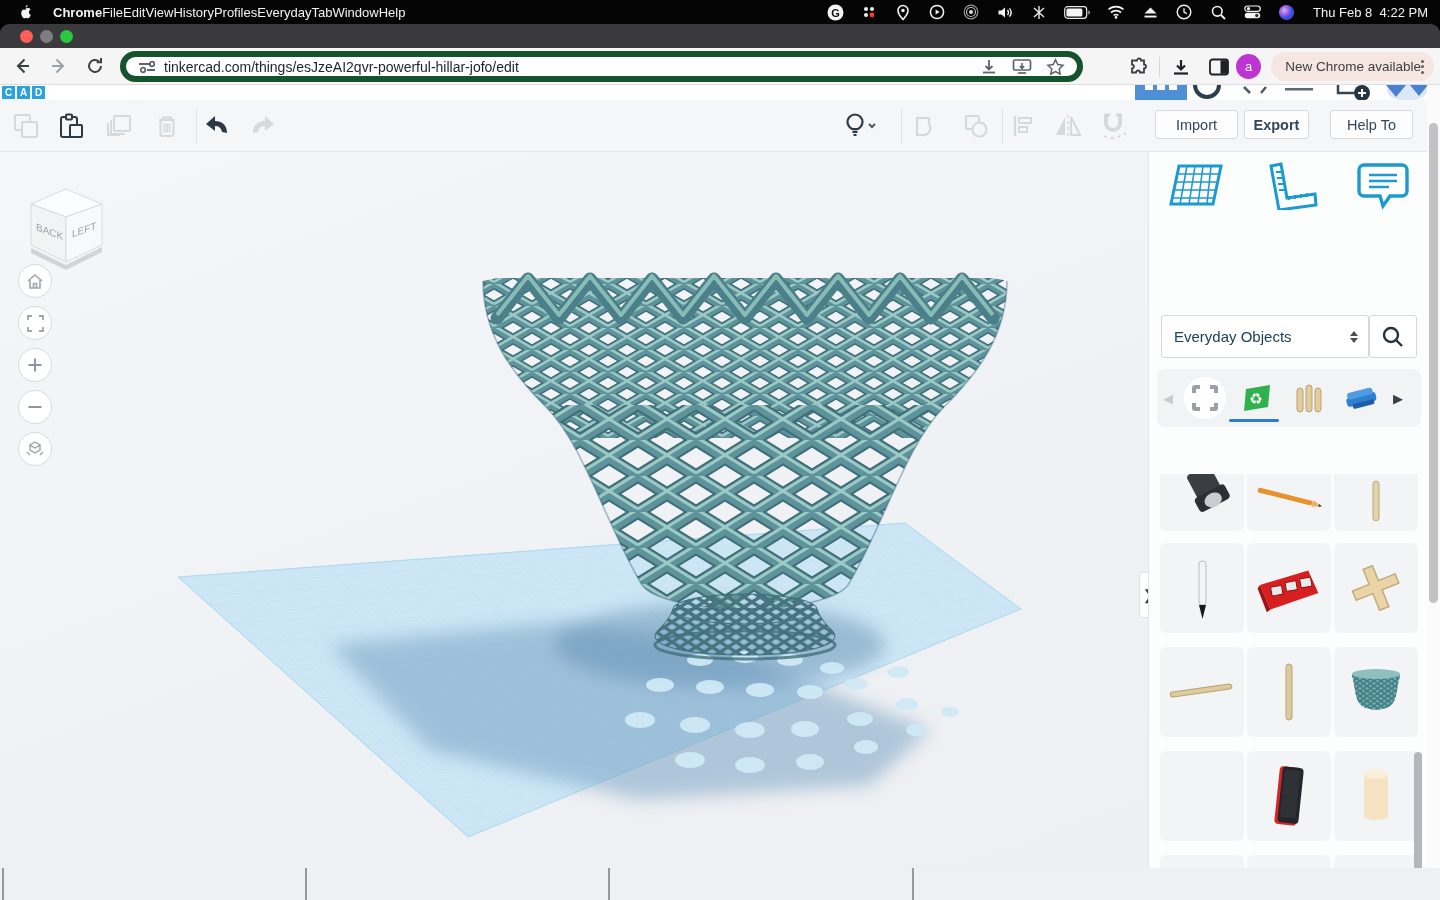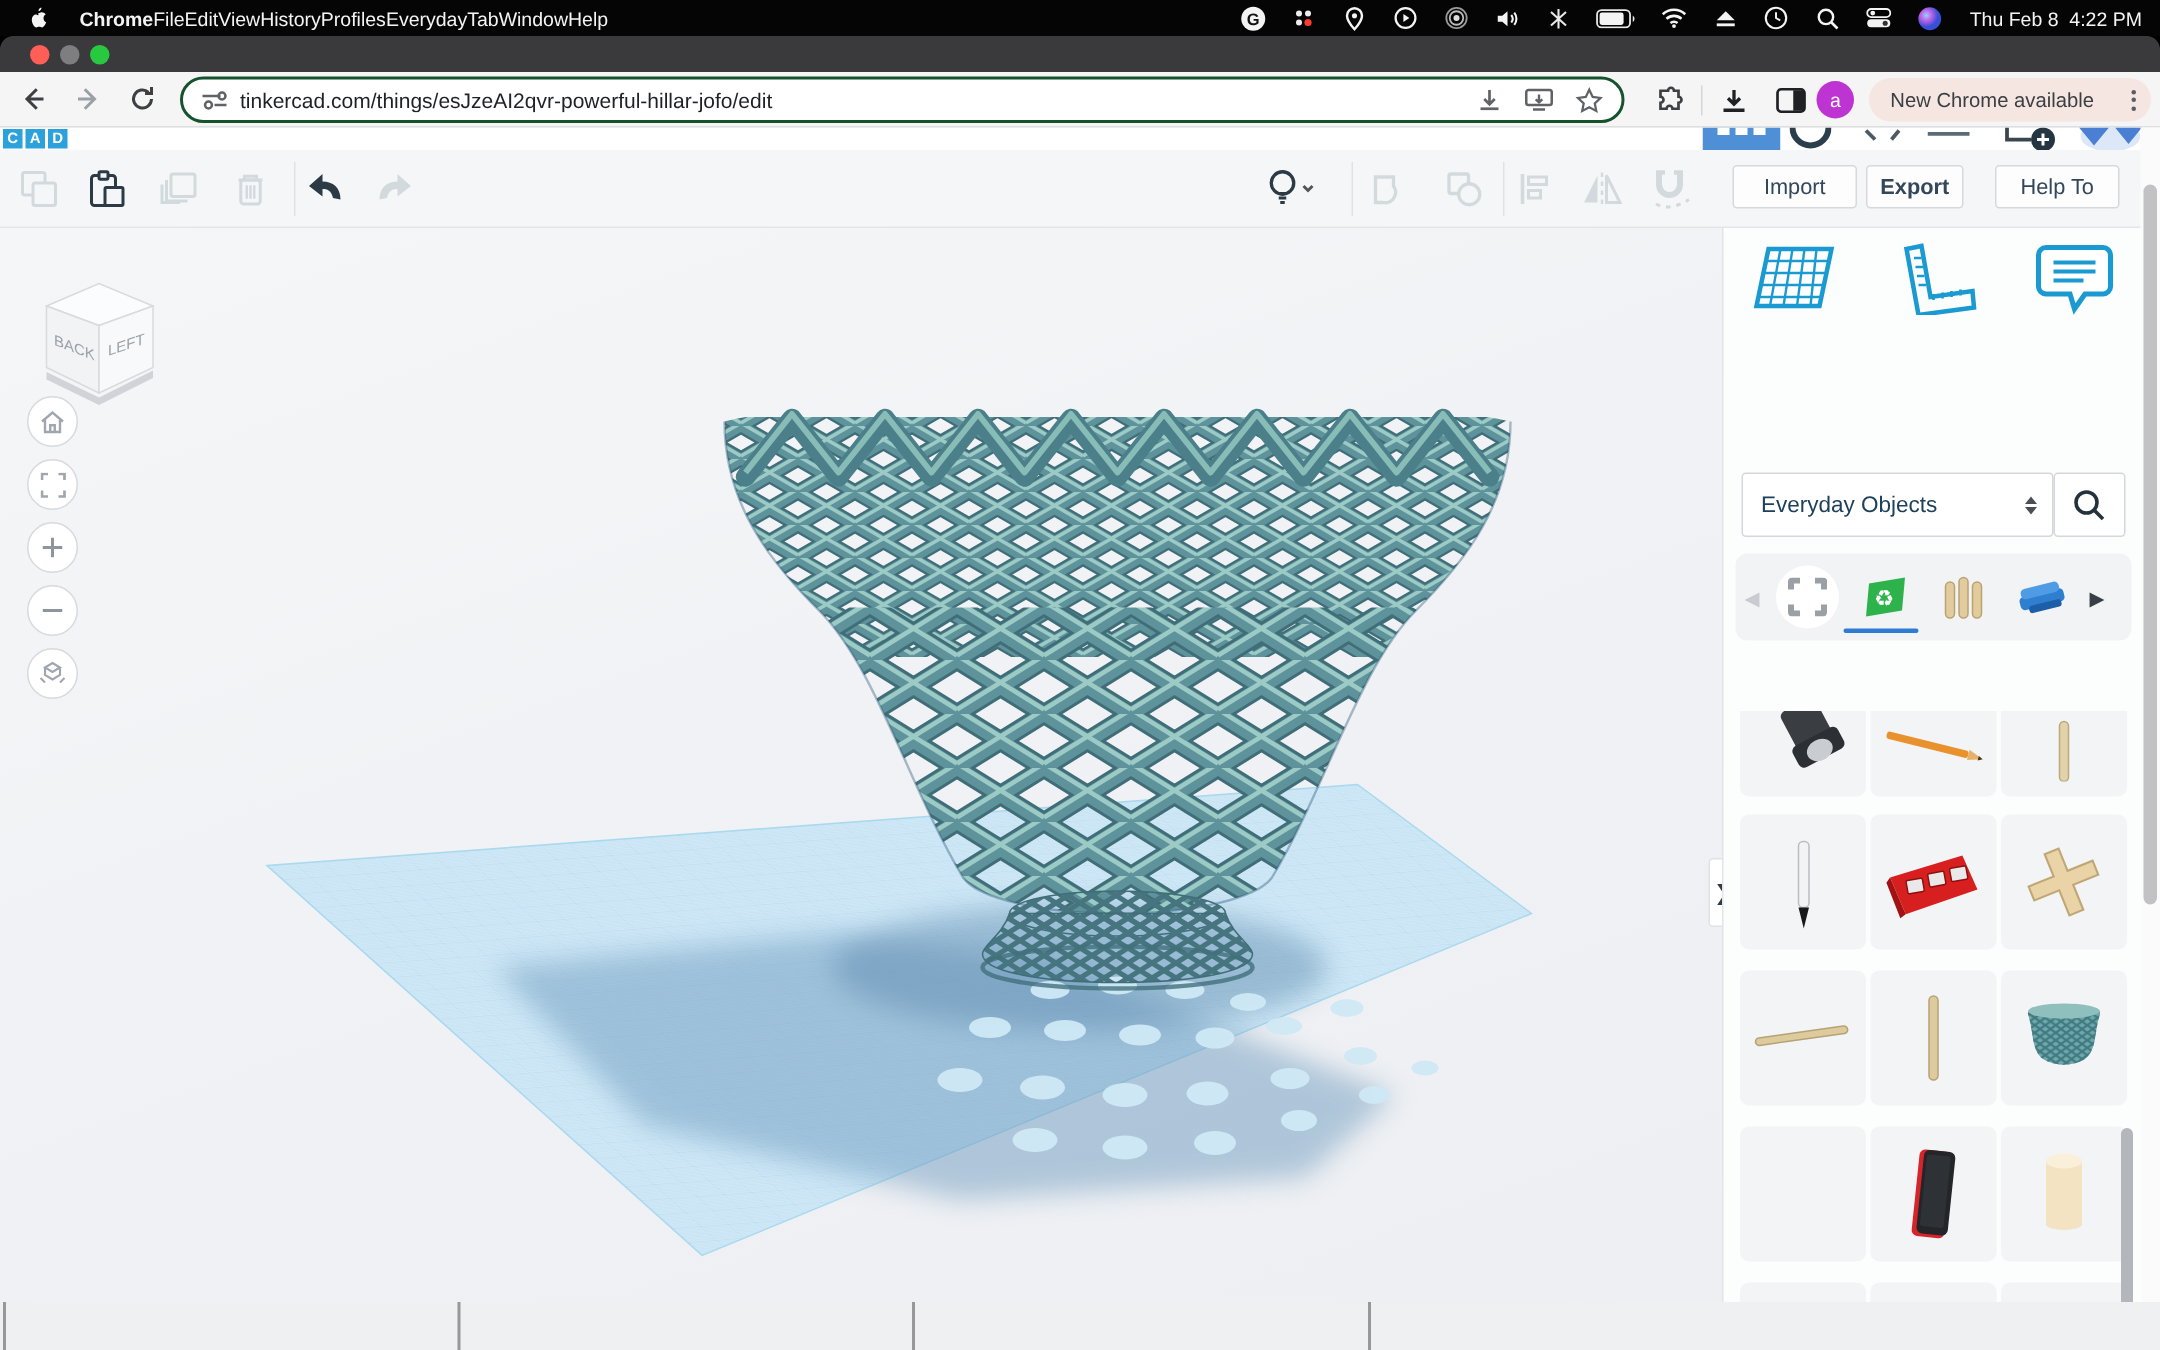--- a/index.html
+++ b/index.html
@@ -23,29 +23,29 @@
     border-radius:9px 9px 0 0; }
   .tl { position:absolute; top:6px; width:13px; height:13px; border-radius:50%; }
   .tl.red { left:20px; background:#ff5f57; }
   .tl.gray { left:40px; background:#7e7e80; }
   .tl.green { left:60px; background:#28c840; }
 
   .chromebar { position:absolute; left:0; top:24px; width:1440px; height:37px; background:#f5f5f6;
     border-bottom:1px solid #dcdee0; }
   .navbtn { position:absolute; top:4px; width:28px; height:28px; display:flex; align-items:center; justify-content:center; }
   .urlbar { position:absolute; left:120px; top:3px; width:963px; height:31px; background:#fff;
-    border-radius:16px; border:2px solid #14532d; display:flex; align-items:center; }
+    border-radius:16px; border:6px solid #14532d; display:flex; align-items:center; }
   .urltext { font-size:14px; color:#1f2125; margin-left:8px; flex:1; white-space:nowrap; overflow:hidden; }
   .urlicons { display:flex; align-items:center; gap:14px; margin-right:12px; }
   .barright { position:absolute; right:0; top:0; height:37px; display:flex; align-items:center; }
   .divider-v { width:1px; height:20px; background:#d4d6d8; margin:0 10px; }
   .avatar { width:25px; height:25px; border-radius:50%; background:#bd34d2; color:#fff; font-size:13px;
     display:flex; align-items:center; justify-content:center; margin:0 10px 0 6px; }
   .updatepill { height:29px; background:#f5e6e2; border-radius:15px; display:flex; align-items:center;
-    padding:0 10px 0 14px; margin-right:6px; color:#3b3f43; font-size:13.5px; gap:25px; }
+    padding:0 10px 0 14px; margin-right:6px; color:#3b3f43; font-size:13.5px; gap:0; }
   .vdots { display:flex; flex-direction:column; gap:2.5px; }
   .vdots i { width:3px; height:3px; border-radius:50%; background:#5a5e63; }
 
   
   .page { position:absolute; left:0; top:61px; width:1440px; height:815px; background:#fff; }
 
   
   .tc-partial { position:absolute; left:0; top:0; width:1440px; height:15px; background:#fff; }
   .cadtiles { position:absolute; left:2px; top:1px; display:flex; gap:2px; }
   .cadtiles b { width:13px; height:13px; background:#2ba2dc; color:#fff; font-size:10px; font-weight:bold;

